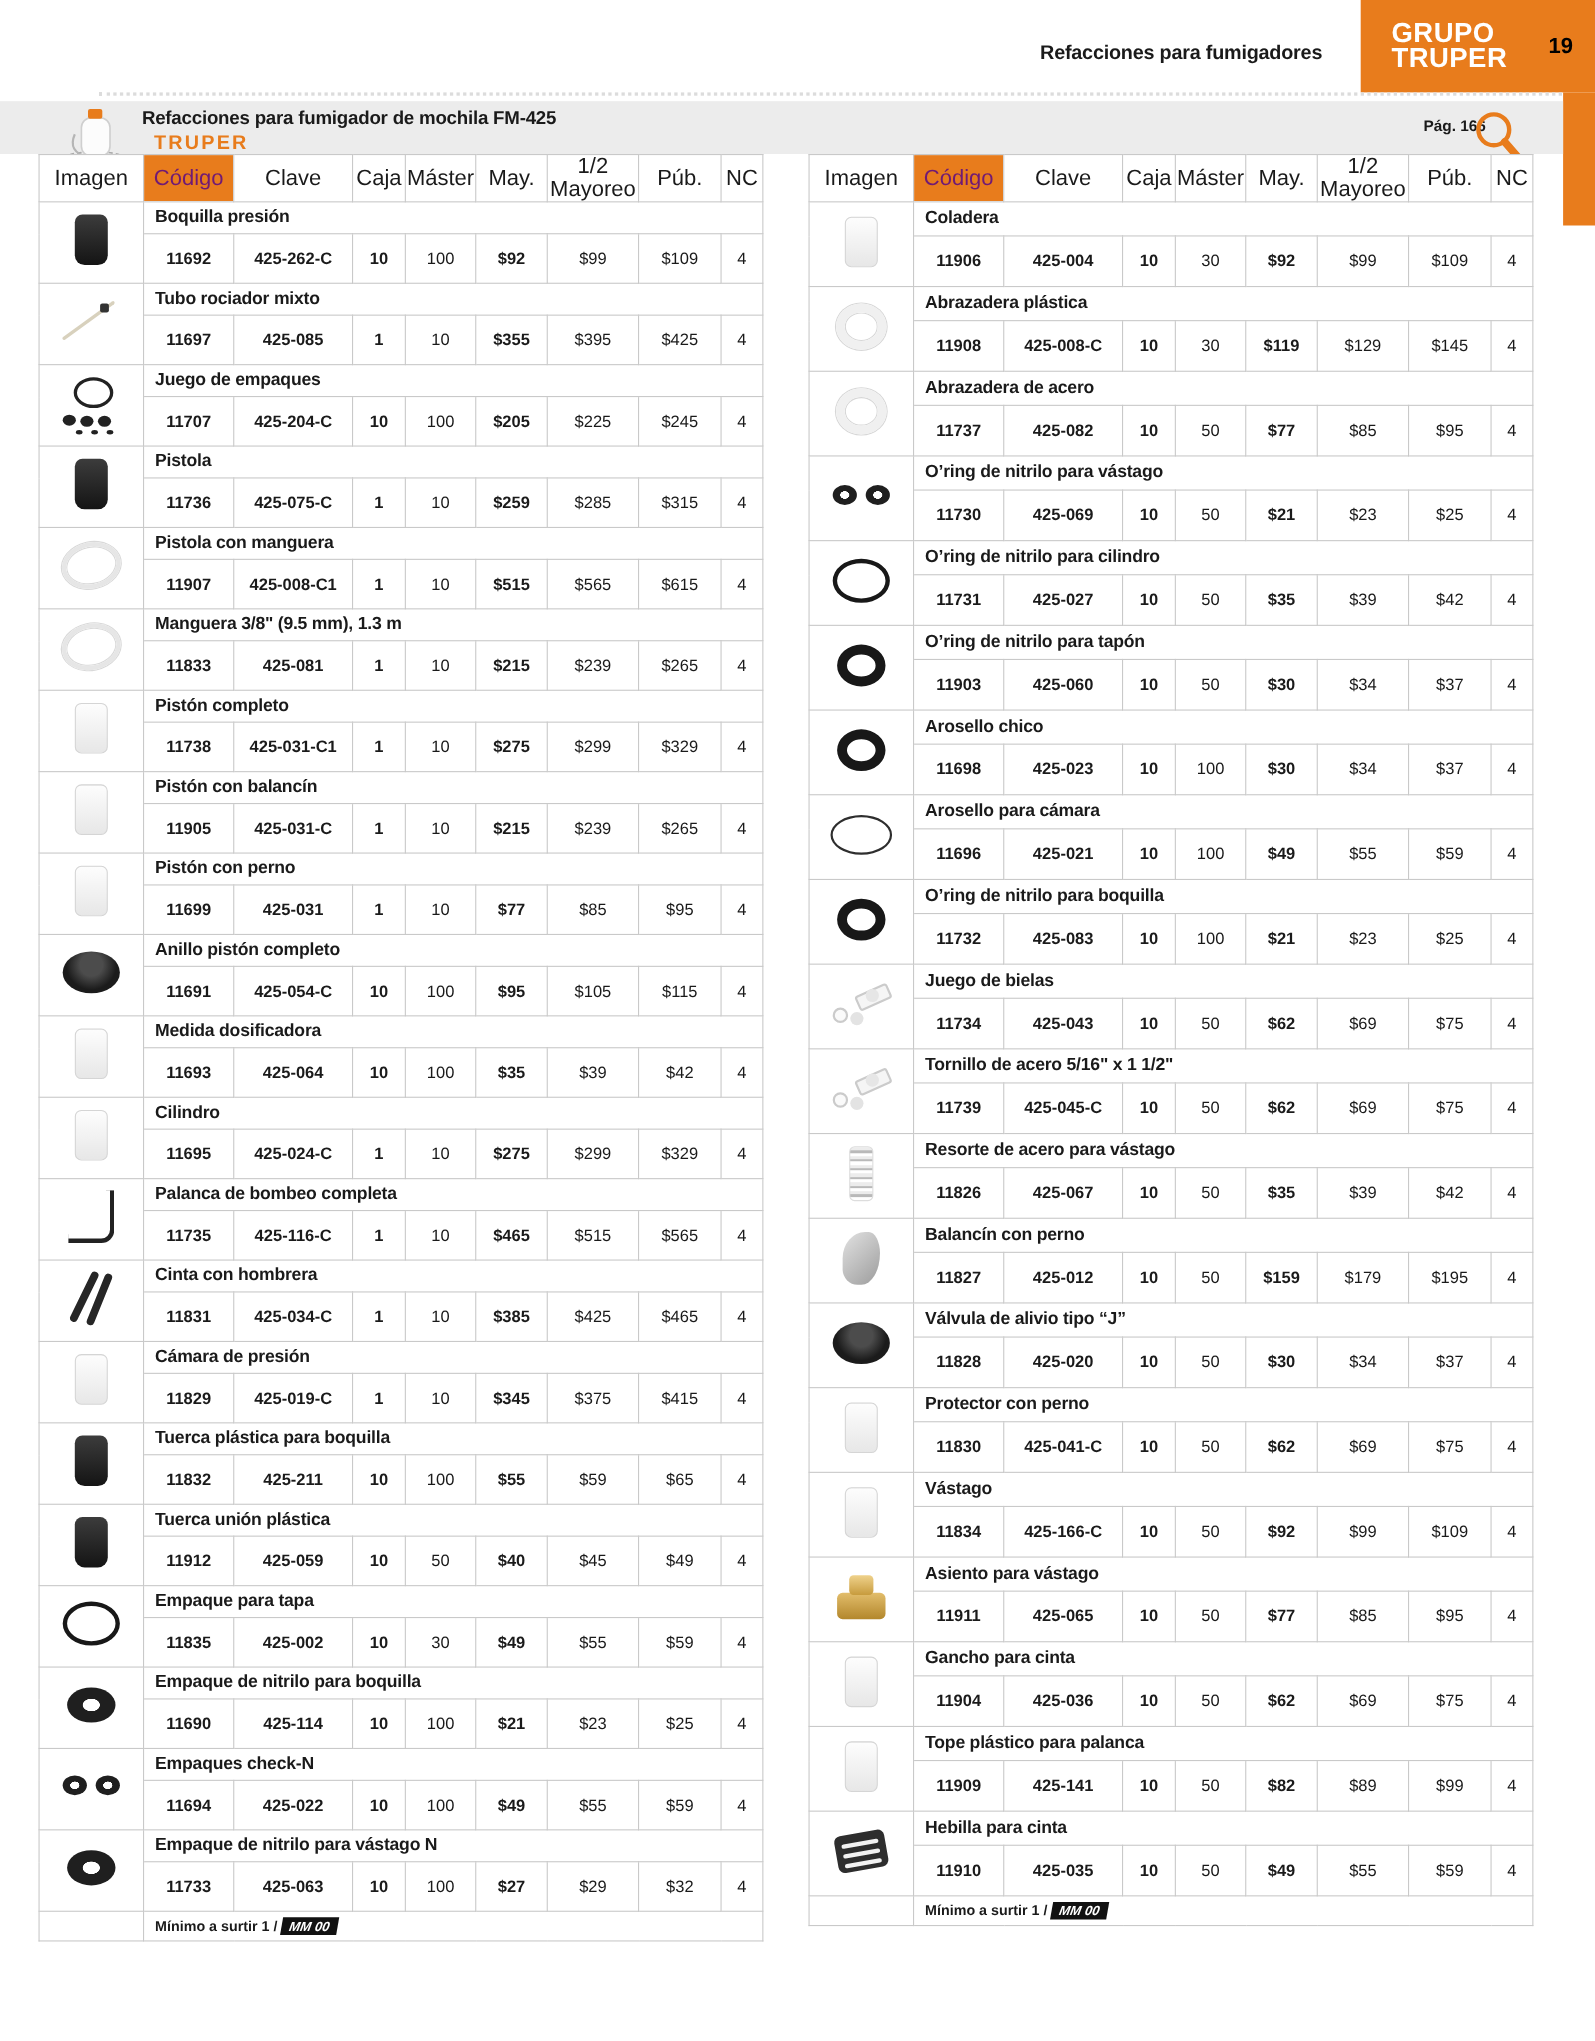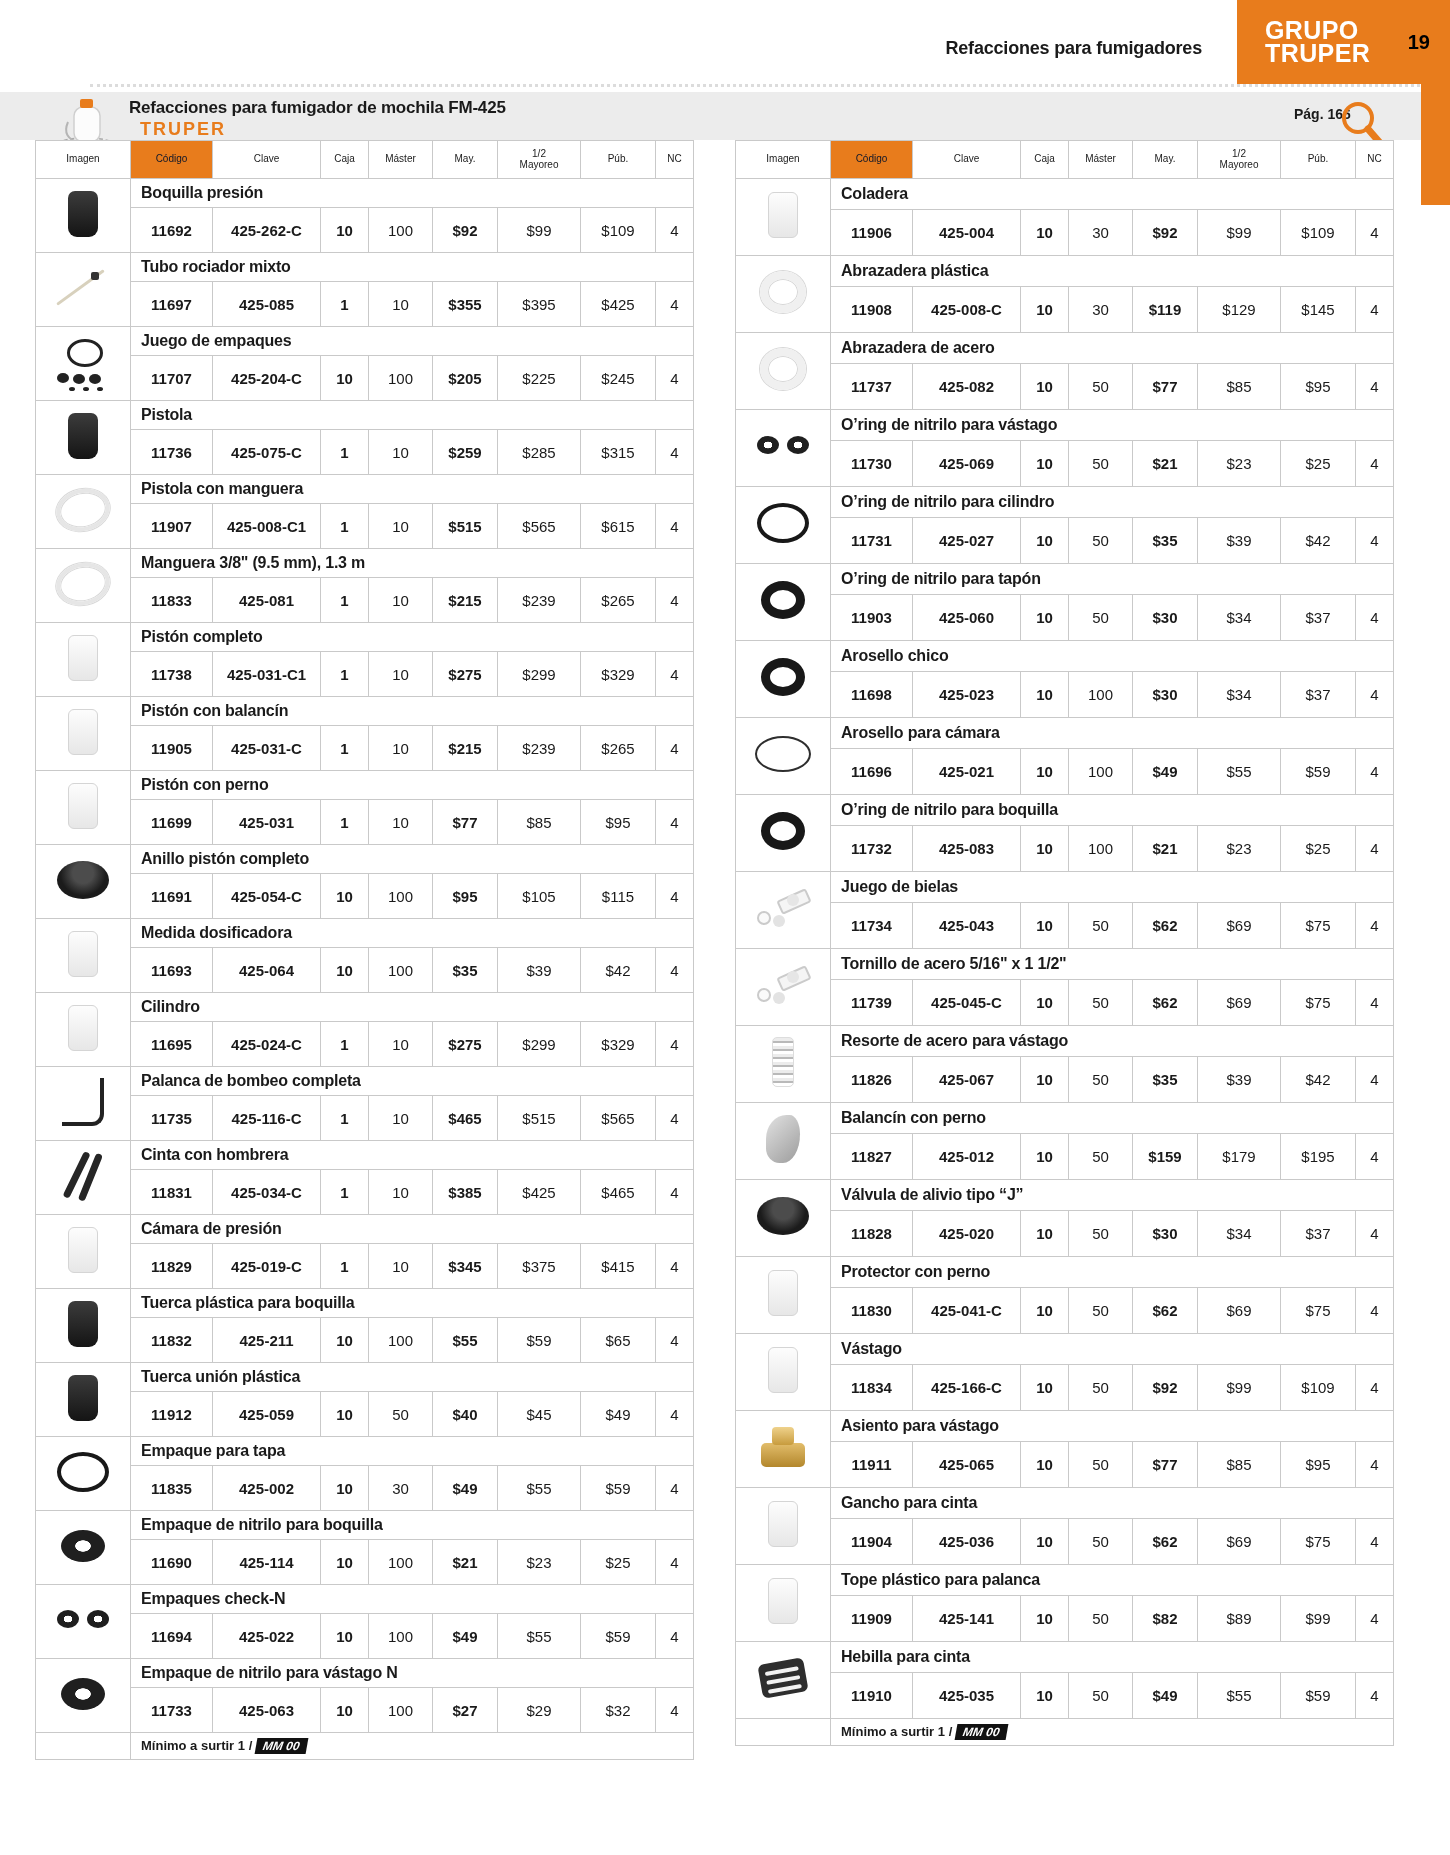--- a/index.html
+++ b/index.html
@@ -23,22 +23,22 @@
   .subheader-title{position:absolute;top:98px;left:129px;font-size:17px;font-weight:700;letter-spacing:-0.2px;}
   .subheader-brand{position:absolute;top:119px;left:140px;font-size:18px;font-weight:700;color:var(--accent);letter-spacing:2px;}
   .page-ref{position:absolute;top:106px;left:1294px;font-size:14px;font-weight:700;}
   .search-icon{position:absolute;top:97px;left:1336px;width:54px;height:54px;}
 
   
   table{border-collapse:collapse;table-layout:fixed;position:absolute;background:#fff;}
   .tbl-left{left:35px;top:140px;width:658px;}
   .tbl-right{left:735px;top:140px;width:658px;}
   th,td{border:1px solid var(--border);overflow:hidden;}
-  th{height:38px;font-size:10px;font-weight:400;text-align:center;white-space:pre-line;line-height:1.05;background:#fff;}
-  th.th-codigo{background:var(--accent);color:#0f172a;}
+  th{height:38px;font-size:20px;font-weight:400;text-align:center;white-space:pre-line;line-height:1.05;background:#fff;}
+  th.th-codigo{background:var(--accent);color:#701a75;}
   .name-row td.name-cell{font-size:16px;font-weight:700;text-align:left;padding-left:10px;letter-spacing:-0.2px;}
   .tbl-left .name-row{height:29px;} .tbl-left .val-row{height:45px;}
   .tbl-right .name-row{height:31px;} .tbl-right .val-row{height:46px;}
   .val-row td{font-size:15px;text-align:center;font-weight:400;}
   .val-row td.bold{font-weight:700;}
   td.img-cell{text-align:center;vertical-align:middle;background:#fff;}
   .min-row{height:27px;}
   .min-cell{font-size:13px;font-weight:700;text-align:left;padding-left:10px;}
   .mm-badge{display:inline-block;background:#111;color:#fff;font-style:italic;font-weight:700;
             font-size:12px;padding:1px 7px;transform:skewX(-10deg);margin-left:4px;}

